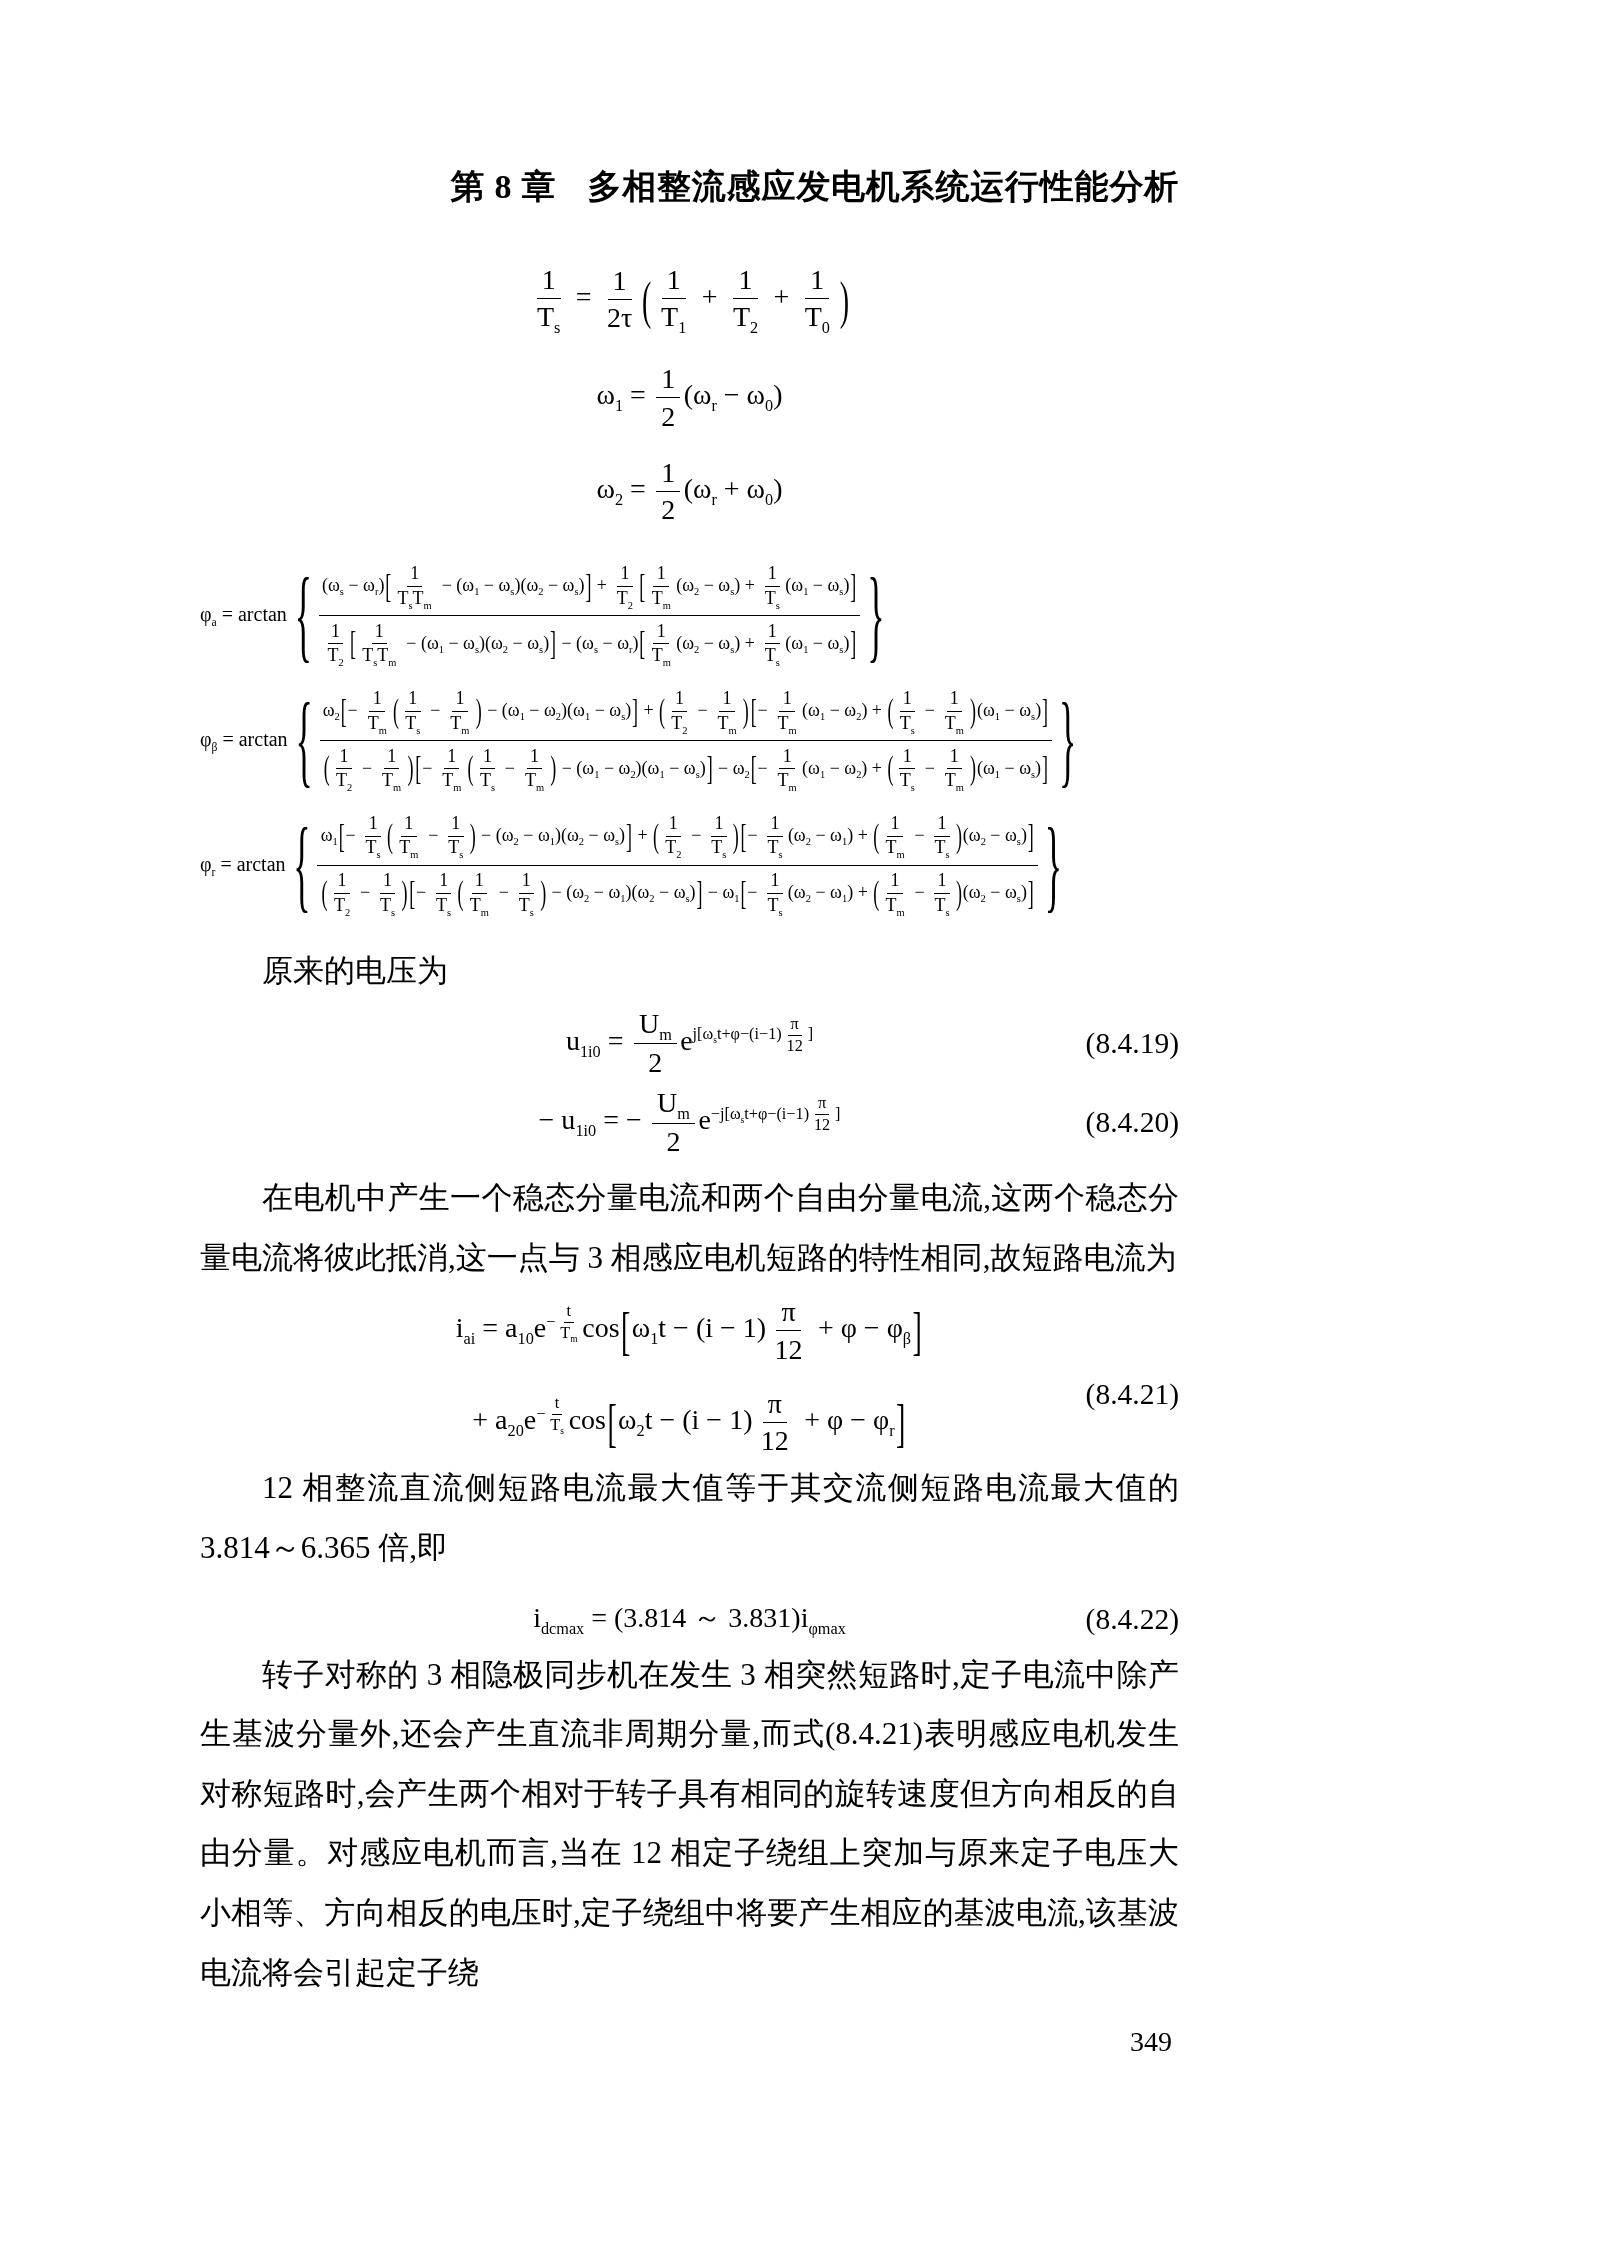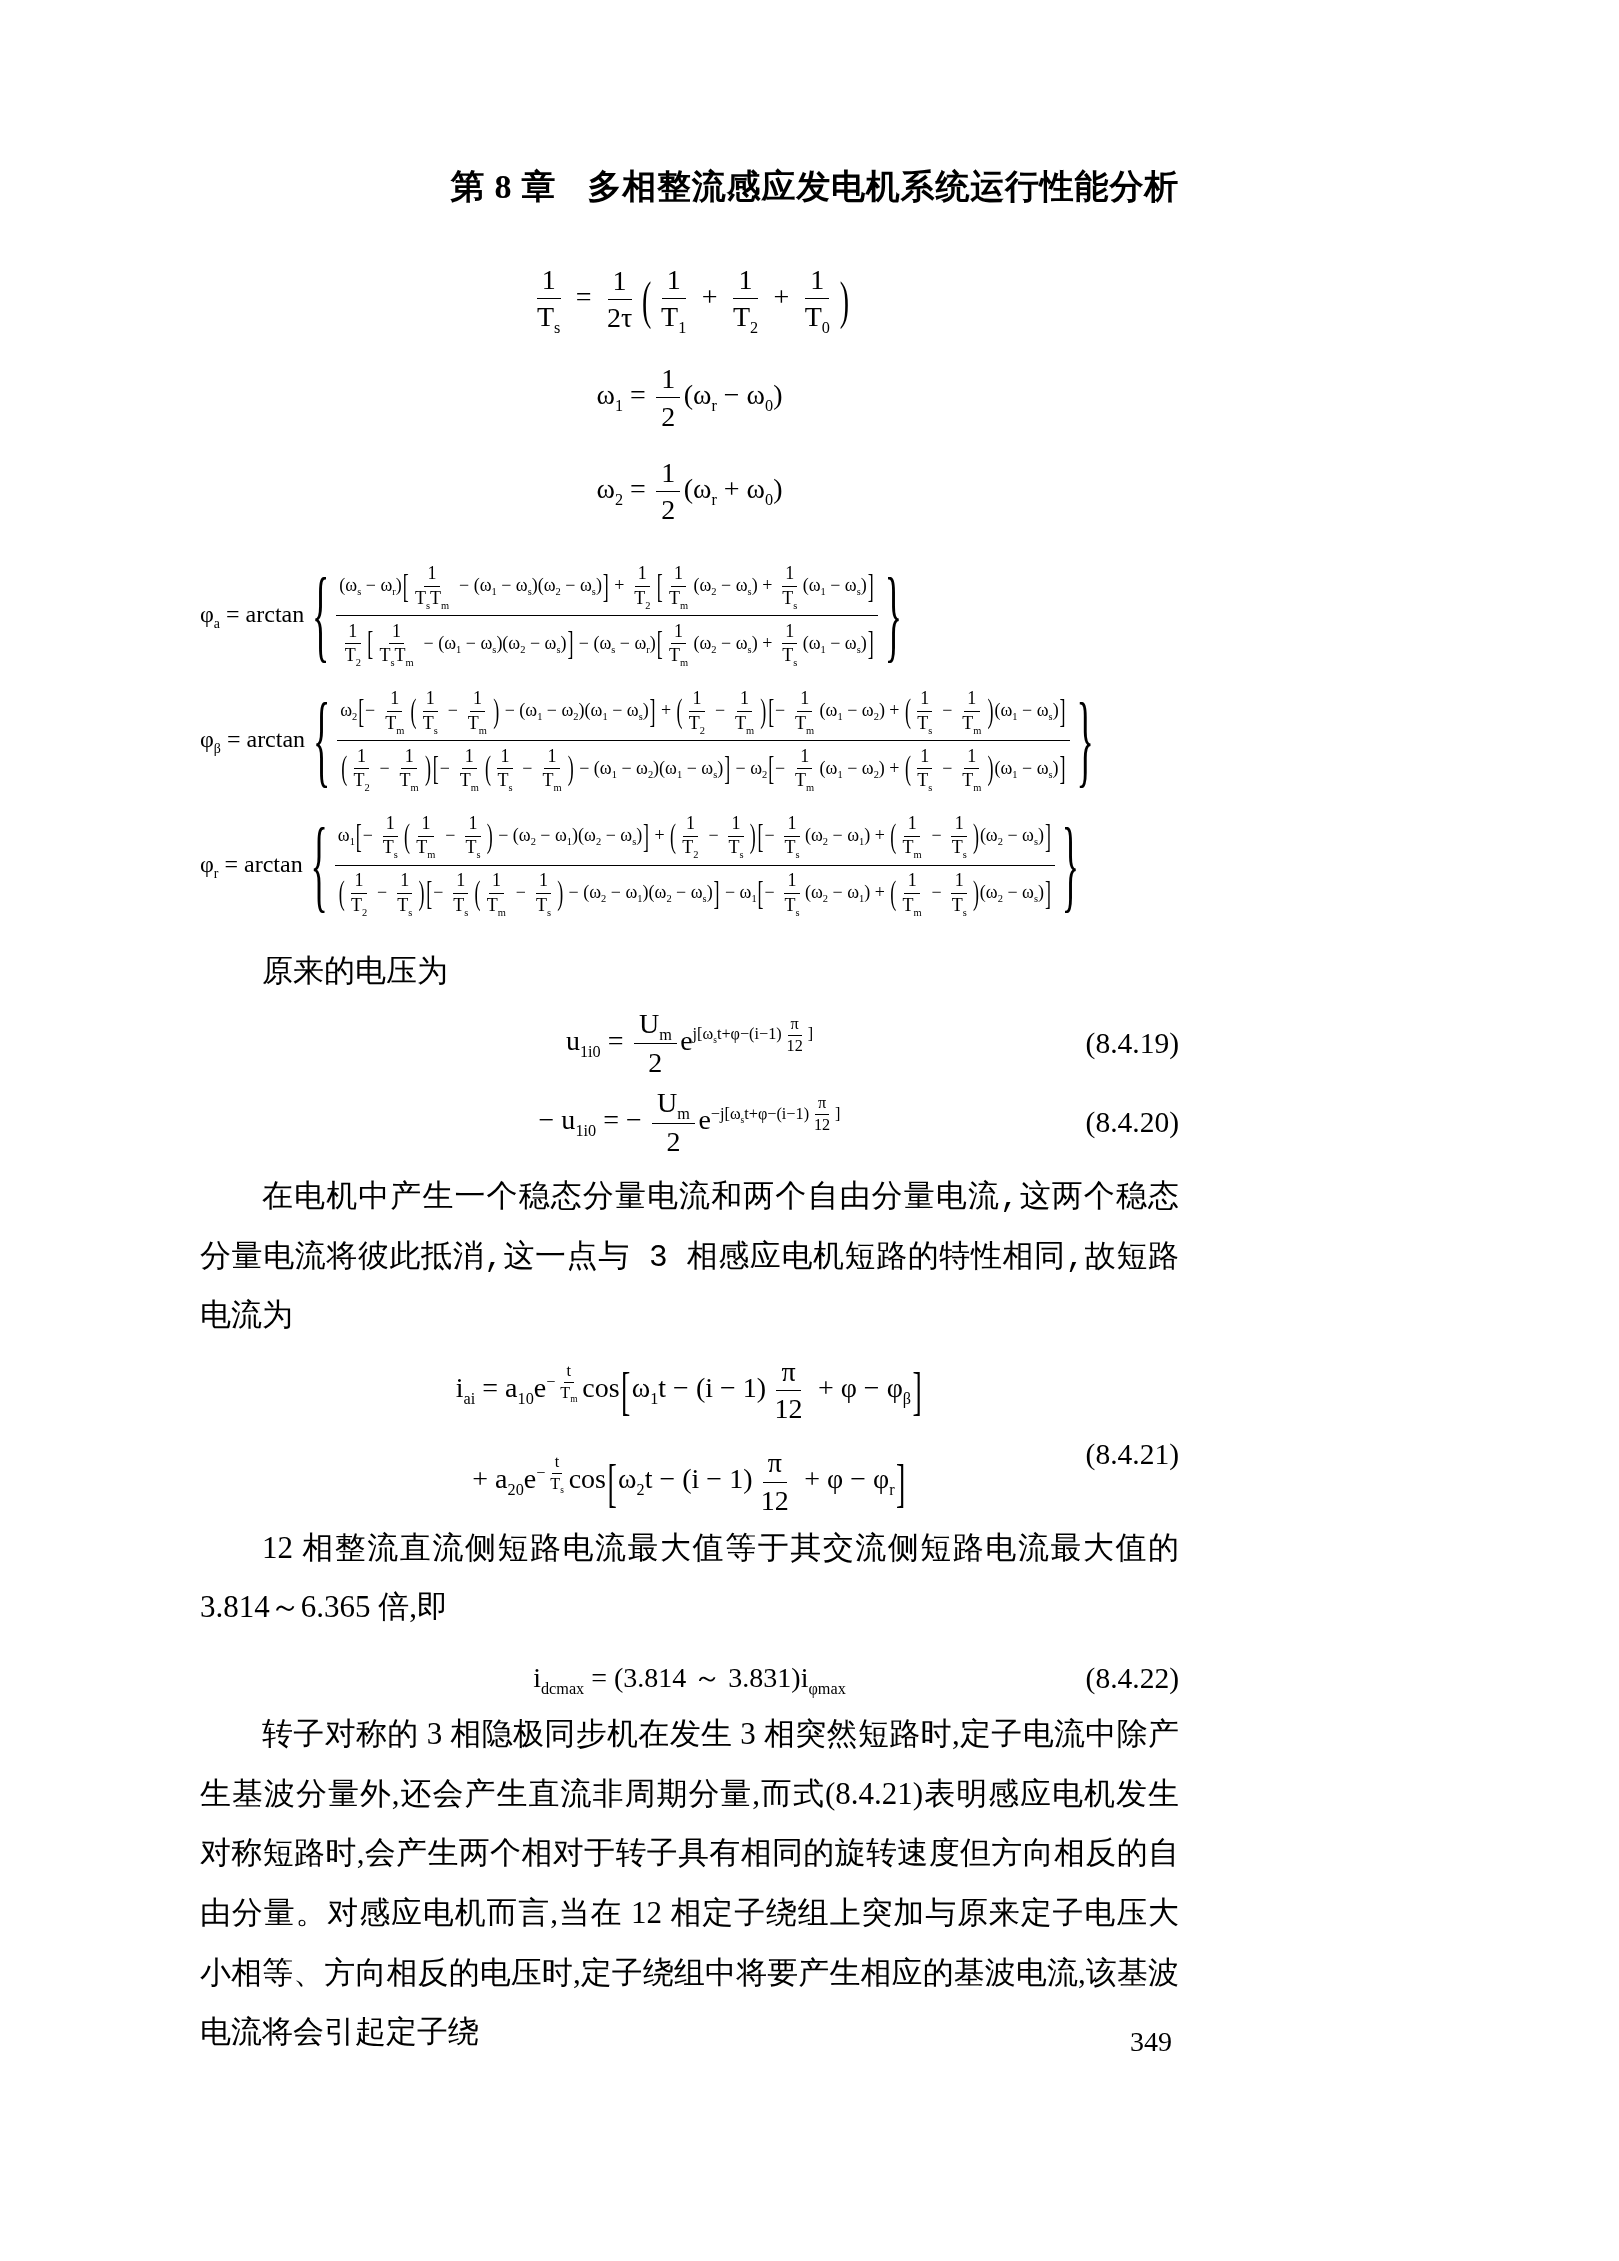--- a/index.html
+++ b/index.html
@@ -26,42 +26,42 @@
   .eq{text-align:center;font-size:28px;line-height:1.25;}
   .eq-ts{margin-top:53px;}
   .eq-w1{margin-top:26px;}
   .eq-w2{margin-top:22px;}
 
   
   .phi{display:flex;align-items:center;justify-content:flex-start;font-size:18px;line-height:1.2;}
   .phi-a{margin-top:36px;}
   .phi-b{margin-top:20px;}
   .phi-r{margin-top:20px;}
-  .phi .lhs{white-space:nowrap;margin-right:3.1px;font-size:24px;}
+  .phi .lhs{white-space:nowrap;margin-right:3.1px;font-size:20px;}
   .brace{display:inline-block;font-size:2em;font-weight:300;transform:scaleY(2.9);margin:0 4.7px;}
   .phi .mnum{border-bottom-width:1.2px;padding-bottom:.25em;}
   .phi .mden{padding-top:.25em;}
   .phi .mfrac .mfrac .mnum{padding-bottom:.04em;}
   .phi .mfrac .mfrac .mden{padding-top:.04em;}
 
   
   .eqrow{position:relative;text-align:center;font-size:28px;line-height:1.25;}
   .eqtag{position:absolute;right:0;top:50%;transform:translateY(-50%);font-size:29.5px;}
   .eqrow.two .eqtag{top:auto;bottom:45px;transform:none;}
   .eqrow .line2{margin-top:20px;}
   .e8419{margin-top:6.2px;}
   .e8420{margin-top:6.2px;}
   .e8421{margin-top:7.8px;}
   .e8422{margin-top:23px;}
 
   
   .para{font-size:31px;line-height:1.92;text-align:justify;text-indent:2em;}
   .p1{margin-top:23px;}
   .p2{margin-top:9.3px;}
-  .p3{margin-top:9.3px;font-family:Liberation Mono, monospace;}
+  .p3{margin-top:9.3px;}
   .p4{margin-top:6.2px;}
   .p6{margin-top:7.8px;}
 
   .pagenum{position:absolute;right:192px;bottom:203px;font-size:28px;text-align:center;}
 </style>
 </head>
 <body>
 
 <div class="page">
 

